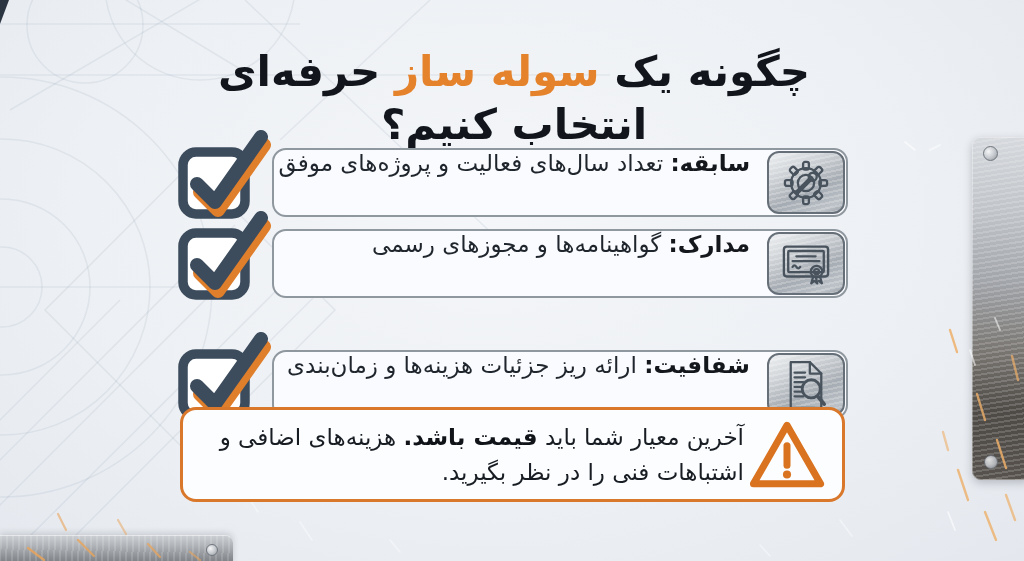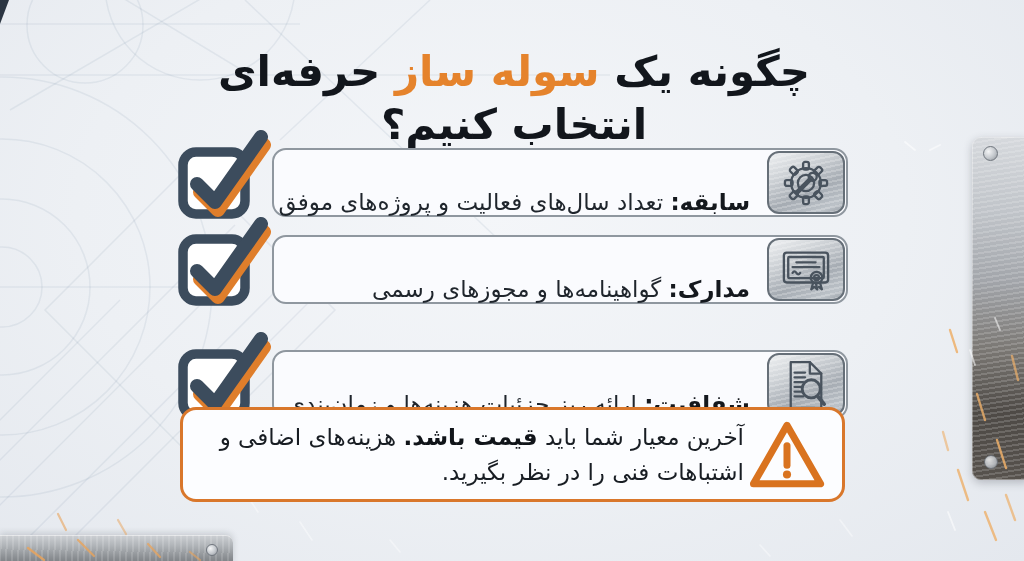--- a/index.html
+++ b/index.html
@@ -55,21 +55,21 @@
   .icon-box{
     position:absolute;right:1px;top:1px;bottom:1px;width:78px;border-radius:12px;
     border:2px solid #666f78;box-sizing:border-box;
     background:
       repeating-linear-gradient(168deg, rgba(255,255,255,.22) 0 2px, rgba(0,0,0,0) 2px 5px),
       linear-gradient(155deg,#eef0f2 0%,#cfd3d7 30%,#a6acb3 62%,#bcc2c8 88%,#9aa0a7 100%);
     display:flex;align-items:center;justify-content:center;
   }
   .row-text{
     position:absolute;right:96px;left:14px;top:0;bottom:0;
-    display:flex;align-items:flex-end;justify-content:flex-start;
+    display:flex;align-items:flex-start;justify-content:flex-start;
     font-size:23px;color:#1f252c;white-space:nowrap;
   }
   .row-text b{font-weight:bold;color:#14181d;}
 
   .warning-box{
     position:absolute;left:0;right:3px;top:407px;height:95px;box-sizing:border-box;
     border:3px solid #d9772b;border-radius:16px;background:#fcfdff;
     direction:rtl;display:flex;align-items:center;gap:4px;padding:8px 16px;
   }
   .warning-text{
@@ -184,21 +184,21 @@
               <circle cx="31" cy="17.5" r="4.2" stroke-width="2.4"></circle>
             </g>
           </svg>
         </div>
         <div class="row-text">
           <span><b>سابقه:</b><span> تعداد سال‌های فعالیت و پروژه‌های موفق</span></span>
         </div>
       </div>
     </div>
 
-    <div class="check-line" style="top:235px;">
+    <div class="check-line" style="top:229px;">
       <svg class="checkbox-svg" viewBox="0 0 94 94">
         <rect x="5" y="25" width="62" height="62" rx="13" fill="#ffffff" stroke="#3c4c5d" stroke-width="9.5"></rect>
         <path d="M19 57 L37 75 L83 10" fill="none" stroke="#df7e2b" stroke-width="14" stroke-linecap="round" stroke-linejoin="round" transform="translate(3,8)"></path>
         <path d="M19 57 L37 75 L83 10" fill="none" stroke="#3c4c5d" stroke-width="14" stroke-linecap="round" stroke-linejoin="round"></path>
       </svg>
       <div class="item-row">
         <div class="icon-box">
           <svg width="50" height="46" viewBox="0 0 52 46" class="stroke-icon">
             <rect x="3" y="5" width="46" height="31" rx="3"></rect>
             <rect x="7.5" y="9.5" width="37" height="22" rx="1"></rect>

